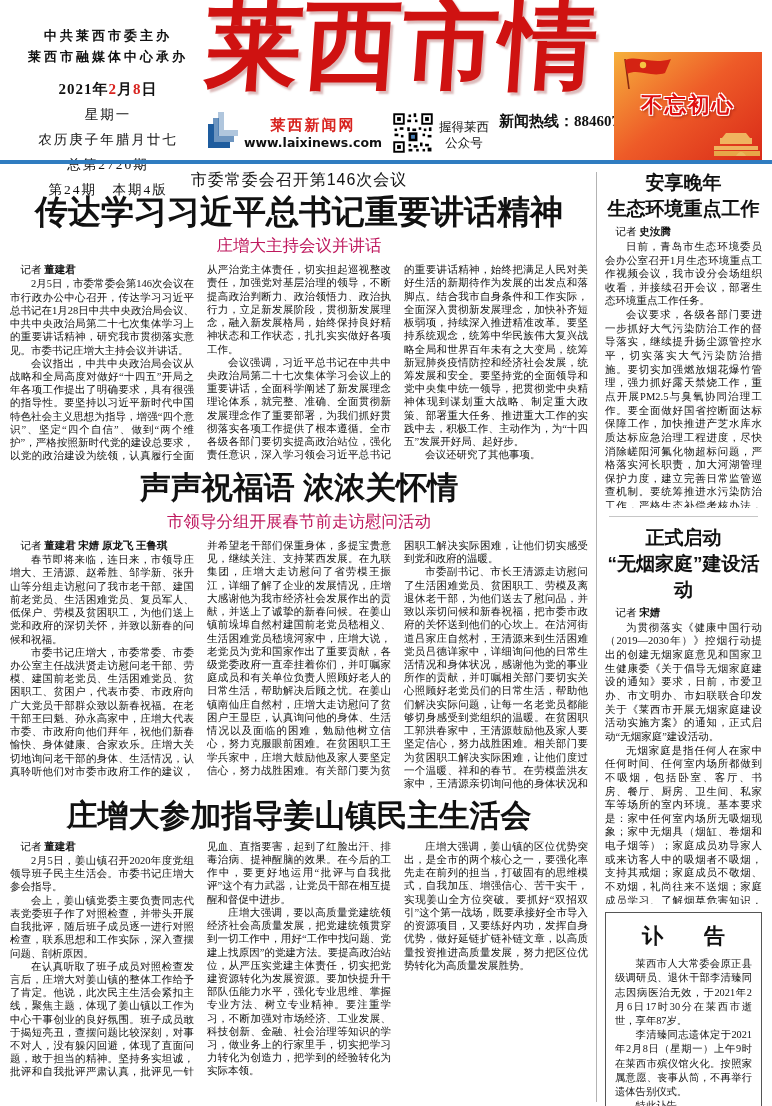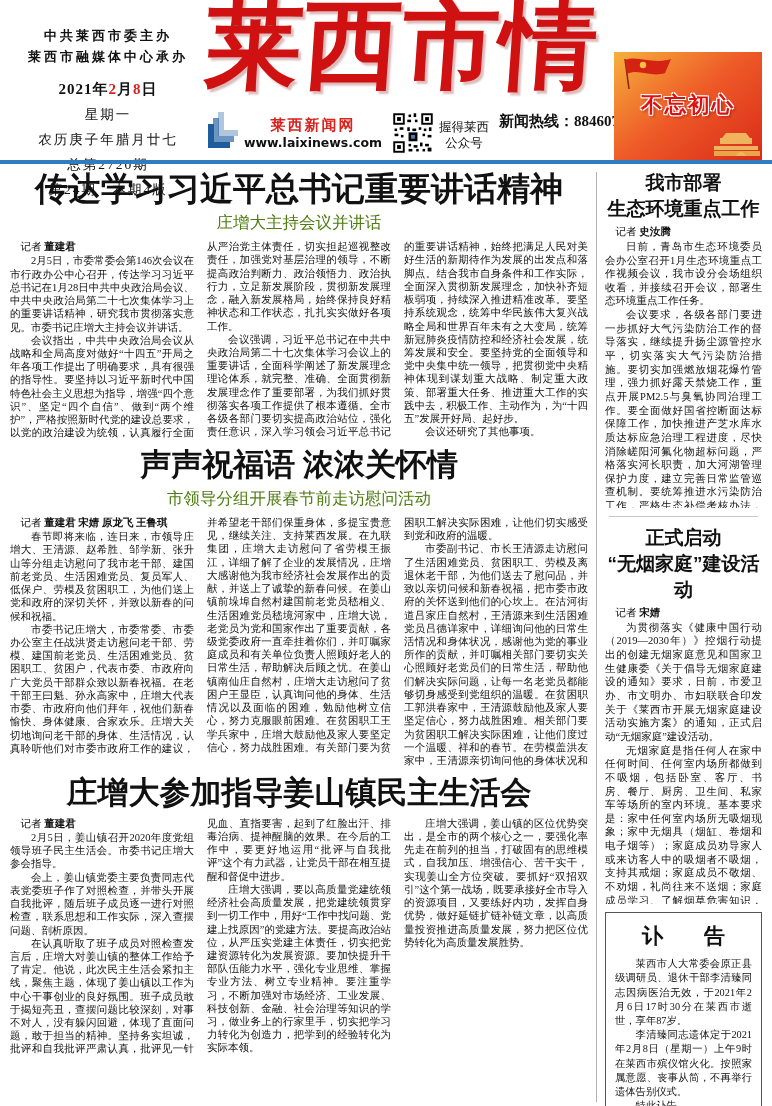--- a/index.html
+++ b/index.html
@@ -40,22 +40,22 @@
   
   .main { position:absolute; left:10px; top:168px; width:752px; height:934px; display:flex; }
   .leftcol { width:578px; }
   .vdiv { width:1px; background:#b3b3b3; margin:4px 8px 0 8px; }
   .rightcol { flex:1; min-width:0; }
 
   .kicker { text-align:center; font-size:16px; letter-spacing:1px; margin-top:2px; font-family:"Liberation Sans",sans-serif; }
   .hl-main { text-align:center; font-size:33px; font-weight:900; line-height:1.25; white-space:nowrap;
     font-family:"Liberation Sans",sans-serif; }
   .hl-mid { text-align:center; font-size:31px; font-weight:900; line-height:1.25; white-space:nowrap;
-    font-family:Liberation Serif, serif; margin-top:6px; }
-  .subhead { text-align:center; font-size:16.5px; margin:3px 0 6px; color:#4d7c0f; }
+    font-family:Liberation Sans, sans-serif; margin-top:6px; }
+  .subhead { text-align:center; font-size:16.5px; margin:3px 0 6px; color:#be185d; }
 
   .body-cols { column-count:3; column-gap:13px; column-fill:auto; text-align:justify; font-size:10.5px;
     line-height:1.26; overflow:hidden; }
   .b1 { height:200px; }
   .b2 { height:252px; }
   .b3 { height:250px; margin-top:4px; }
   .para { text-indent:2em; margin:0; }
   .plist { display:contents; }
   .reporter { text-indent:1em; margin-bottom:1px; }
   .reporter .name { font-weight:bold; }
@@ -175,20 +175,21 @@
     </div>
   </header>
 
   <div class="blue-rule"></div>
 
   <main class="main">
 
     <section class="leftcol">
 
       <article>
+        <div class="kicker">市委常委会召开第146次会议</div>
         <h1 class="hl-main">传达学习习近平总书记重要讲话精神</h1>
         <div class="subhead">庄增大主持会议并讲话</div>
         <div class="body-cols b1">
           <p class="reporter"><span>记者</span> <span class="name">董建君</span></p>
           <div class="plist"><p class="para">2月5日，市委常委会第146次会议在市行政办公中心召开，传达学习习近平总书记在1月28日中共中央政治局会议、中共中央政治局第二十七次集体学习上的重要讲话精神，研究我市贯彻落实意见。市委书记庄增大主持会议并讲话。</p><p class="para">会议指出，中共中央政治局会议从战略和全局高度对做好“十四五”开局之年各项工作提出了明确要求，具有很强的指导性。要坚持以习近平新时代中国特色社会主义思想为指导，增强“四个意识”、坚定“四个自信”、做到“两个维护”，严格按照新时代党的建设总要求，以党的政治建设为统领，认真履行全面从严治党主体责任，切实担起巡视整改责任，加强党对基层治理的领导，不断提高政治判断力、政治领悟力、政治执行力，立足新发展阶段，贯彻新发展理念，融入新发展格局，始终保持良好精神状态和工作状态，扎扎实实做好各项工作。</p><p class="para">会议强调，习近平总书记在中共中央政治局第二十七次集体学习会议上的重要讲话，全面科学阐述了新发展理念理论体系，就完整、准确、全面贯彻新发展理念作了重要部署，为我们抓好贯彻落实各项工作提供了根本遵循。全市各级各部门要切实提高政治站位，强化责任意识，深入学习领会习近平总书记的重要讲话精神，始终把满足人民对美好生活的新期待作为发展的出发点和落脚点。结合我市自身条件和工作实际，全面深入贯彻新发展理念，加快补齐短板弱项，持续深入推进精准改革。要坚持系统观念，统筹中华民族伟大复兴战略全局和世界百年未有之大变局，统筹新冠肺炎疫情防控和经济社会发展，统筹发展和安全。要坚持党的全面领导和党中央集中统一领导，把贯彻党中央精神体现到谋划重大战略、制定重大政策、部署重大任务、推进重大工作的实践中去，积极工作、主动作为，为“十四五”发展开好局、起好步。</p><p class="para">会议还研究了其他事项。</p></div>
         </div>
       </article>
 
       <article>
         <h1 class="hl-mid">声声祝福语 浓浓关怀情</h1>
@@ -208,21 +209,21 @@
       </article>
 
     </section>
 
     <div class="vdiv"></div>
 
     <aside class="rightcol">
 
       <article>
         <div class="r-title">
-          <div>我市部署</div>
+          <div>安享晚年</div>
           <div>生态环境重点工作</div>
         </div>
         <div class="r-body rb1">
           <p class="reporter"><span>记者</span> <span class="name">史汝腾</span></p>
           <div class="plist"><p class="para">日前，青岛市生态环境委员会办公室召开1月生态环境重点工作视频会议，我市设分会场组织收看，并接续召开会议，部署生态环境重点工作任务。</p><p class="para">会议要求，各级各部门要进一步抓好大气污染防治工作的督导落实，继续提升扬尘源管控水平，切实落实大气污染防治措施。要切实加强燃放烟花爆竹管理，强力抓好露天禁烧工作，重点开展PM2.5与臭氧协同治理工作。要全面做好国省控断面达标保障工作，加快推进产芝水库水质达标应急治理工程进度，尽快消除嵯阳河氟化物超标问题，严格落实河长职责，加大河湖管理保护力度，建立完善日常监管巡查机制。要统筹推进水污染防治工作，严格生态补偿考核办法，倒逼问题整改和水环境质量提升，以推动生态文明建设再上新水平。</p></div>
         </div>
       </article>
 
       <div class="rsep"></div>
 

